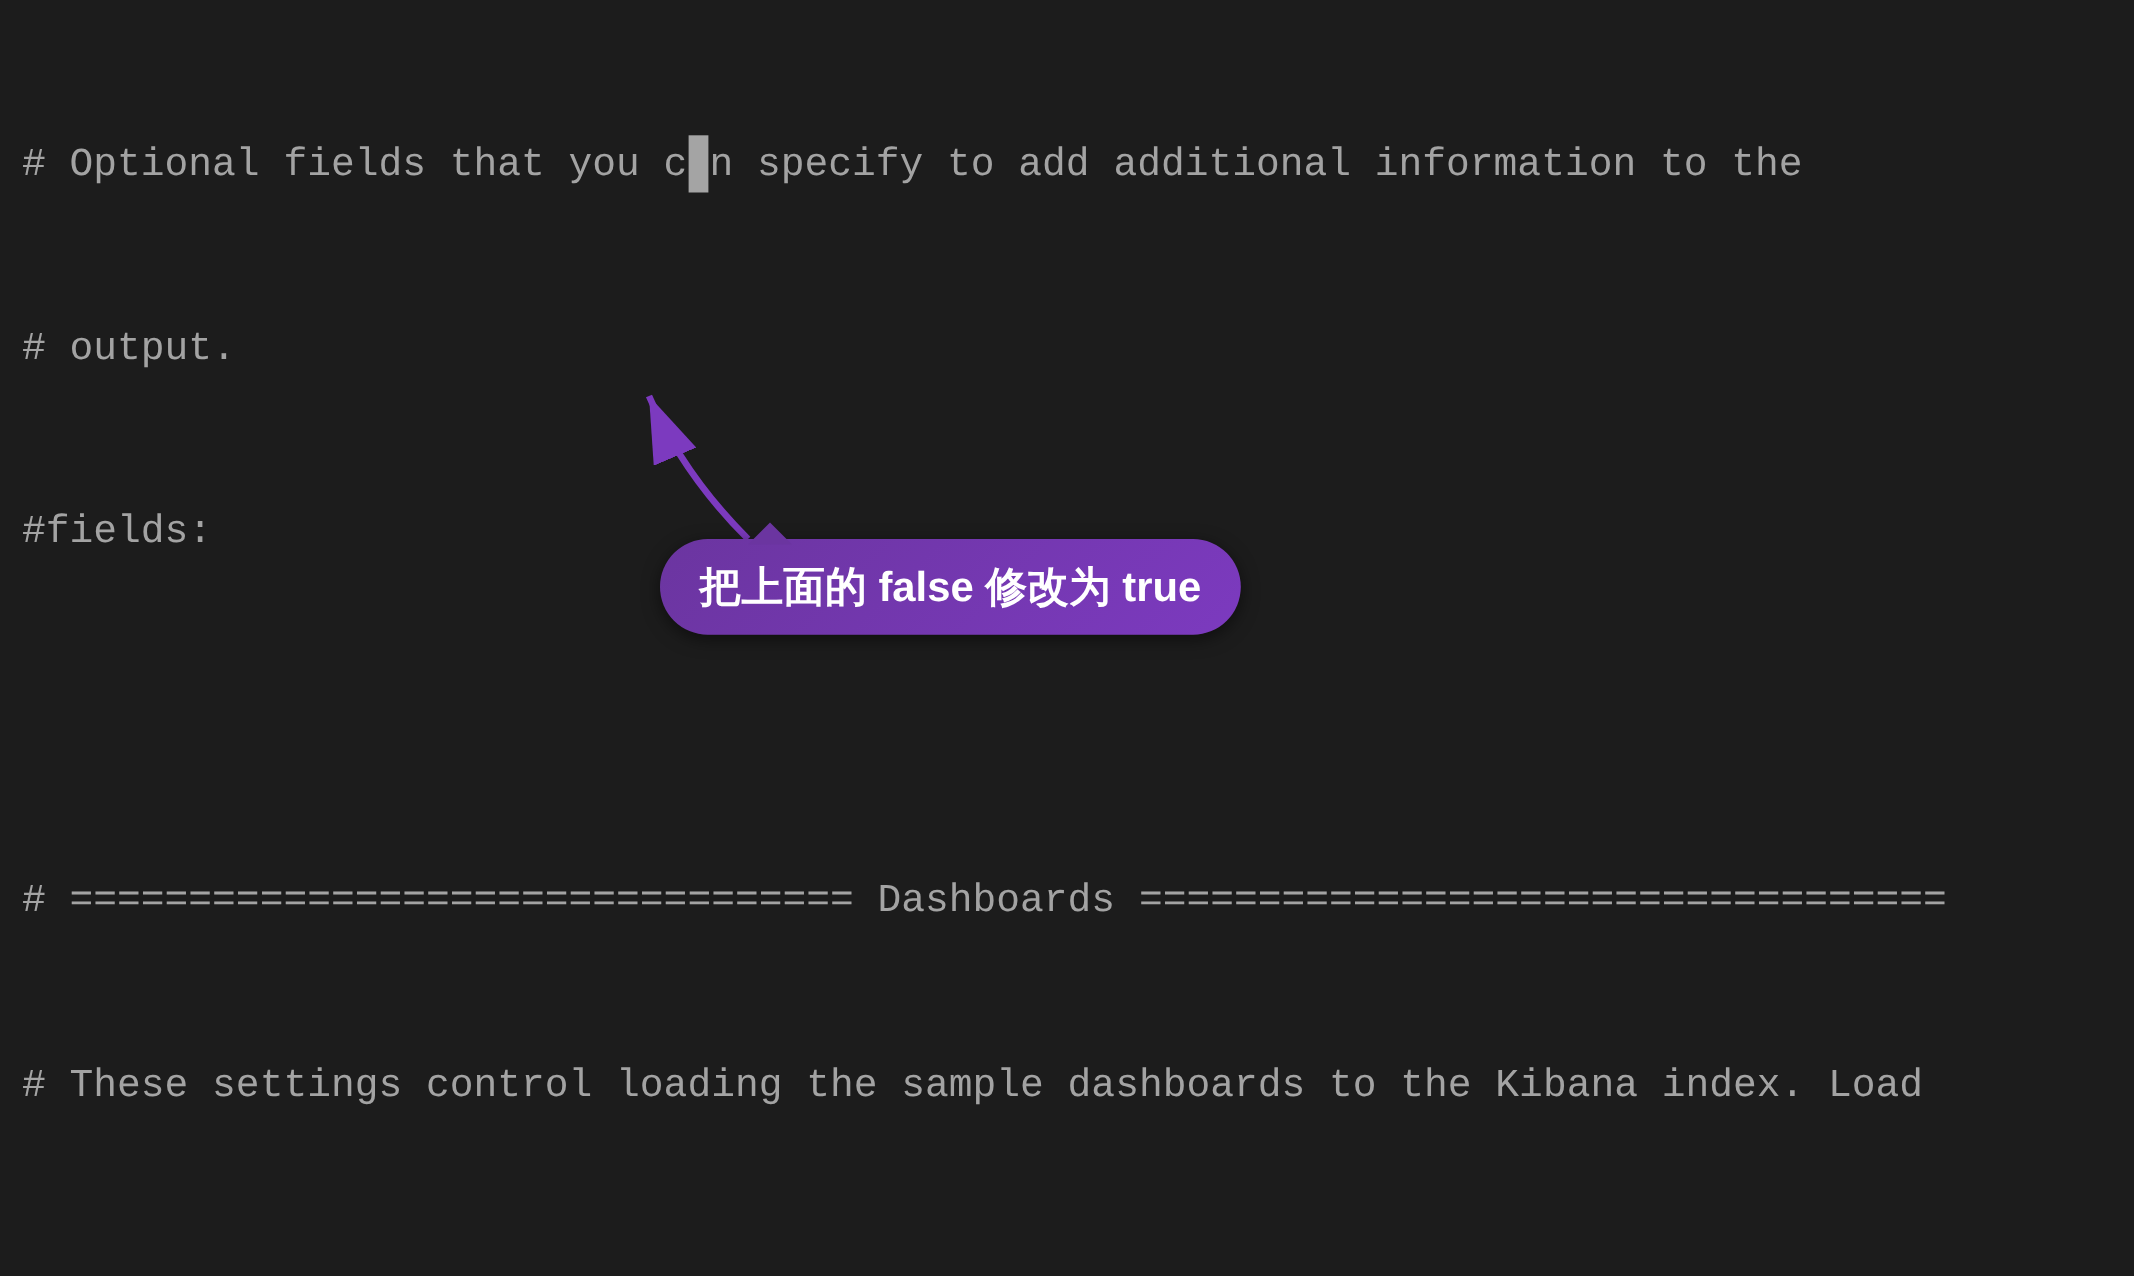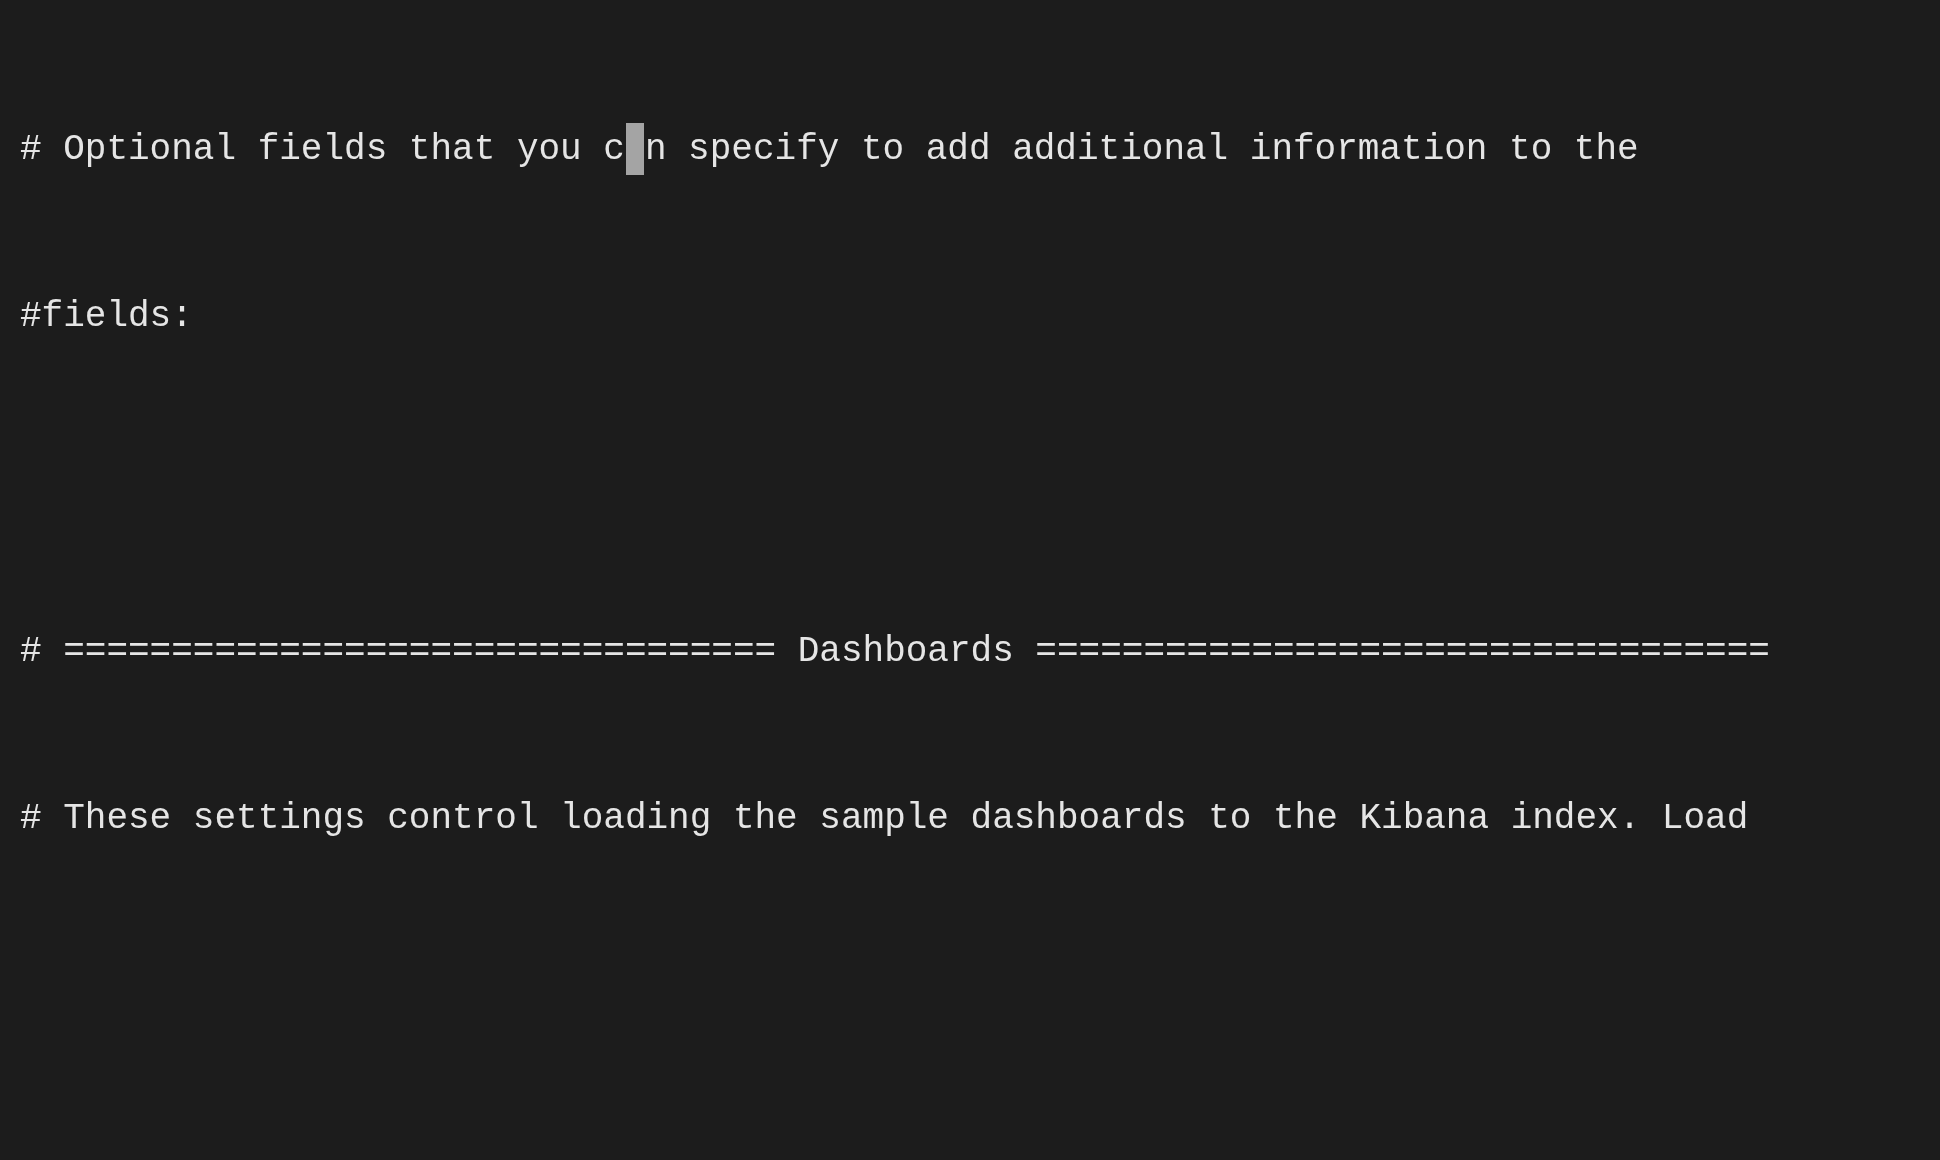--- a/index.html
+++ b/index.html
@@ -27,21 +27,21 @@
 
     .code-content {
       color: #d4d4d4;
       font-size: 36px;
       line-height: 1.55;
       white-space: pre;
       position: relative;
     }
 
     .comment {
-      color: #e5e5e5;
+      color: #a3a3a3;
       font-family: Liberation Mono, monospace;
     }
 
     .text-cursor {
       display: inline-block;
       width: 18px;
       height: 52px;
       background-color: rgba(255, 255, 255, 0.6);
       vertical-align: middle;
       margin: 0 1px;
@@ -88,20 +88,21 @@
       left: -40px;
       pointer-events: none;
     }
   </style>
 </head>
 <body>
 
 <div class="editor-container">
   <div class="code-content">
     <div><span class="comment"># Optional fields that you c<span class="text-cursor"></span>n specify to add additional information to the</span></div>
+    <div><span class="comment"># output.</span></div>
     <div><span class="comment">#fields:</span></div>
     <div>&nbsp;</div>
     <div><span class="comment"># ================================= Dashboards ==================================</span></div>
     <div><span class="comment"># These settings control loading the sample dashboards to the Kibana index. Load</span></div>
     
     
     
     
     
     
@@ -109,13 +110,28 @@
     
     
     
     
     
     
     
     
   </div>
 
+  <div class="tooltip-container">
+
+    <svg class="curved-arrow" width="300" height="200" viewBox="0 0 300 200">
+      <defs>
+        <marker id="arrowhead" markerWidth="10" markerHeight="7" refX="10" refY="3.5" orient="auto">
+          <polygon points="0 0, 10 3.5, 0 7" fill="#7c3abf"></polygon>
+        </marker>
+      </defs>
+      <path d="M 120 180 Q 60 120 30 50" stroke="#7c3abf" stroke-width="6" fill="none" marker-end="url(#arrowhead)"></path>
+    </svg>
+
+    <div class="tooltip-bubble">
+      <span>把上面的 false 修改为 true</span>
+    </div>
+  </div>
 </div>
 
 </body></html>

